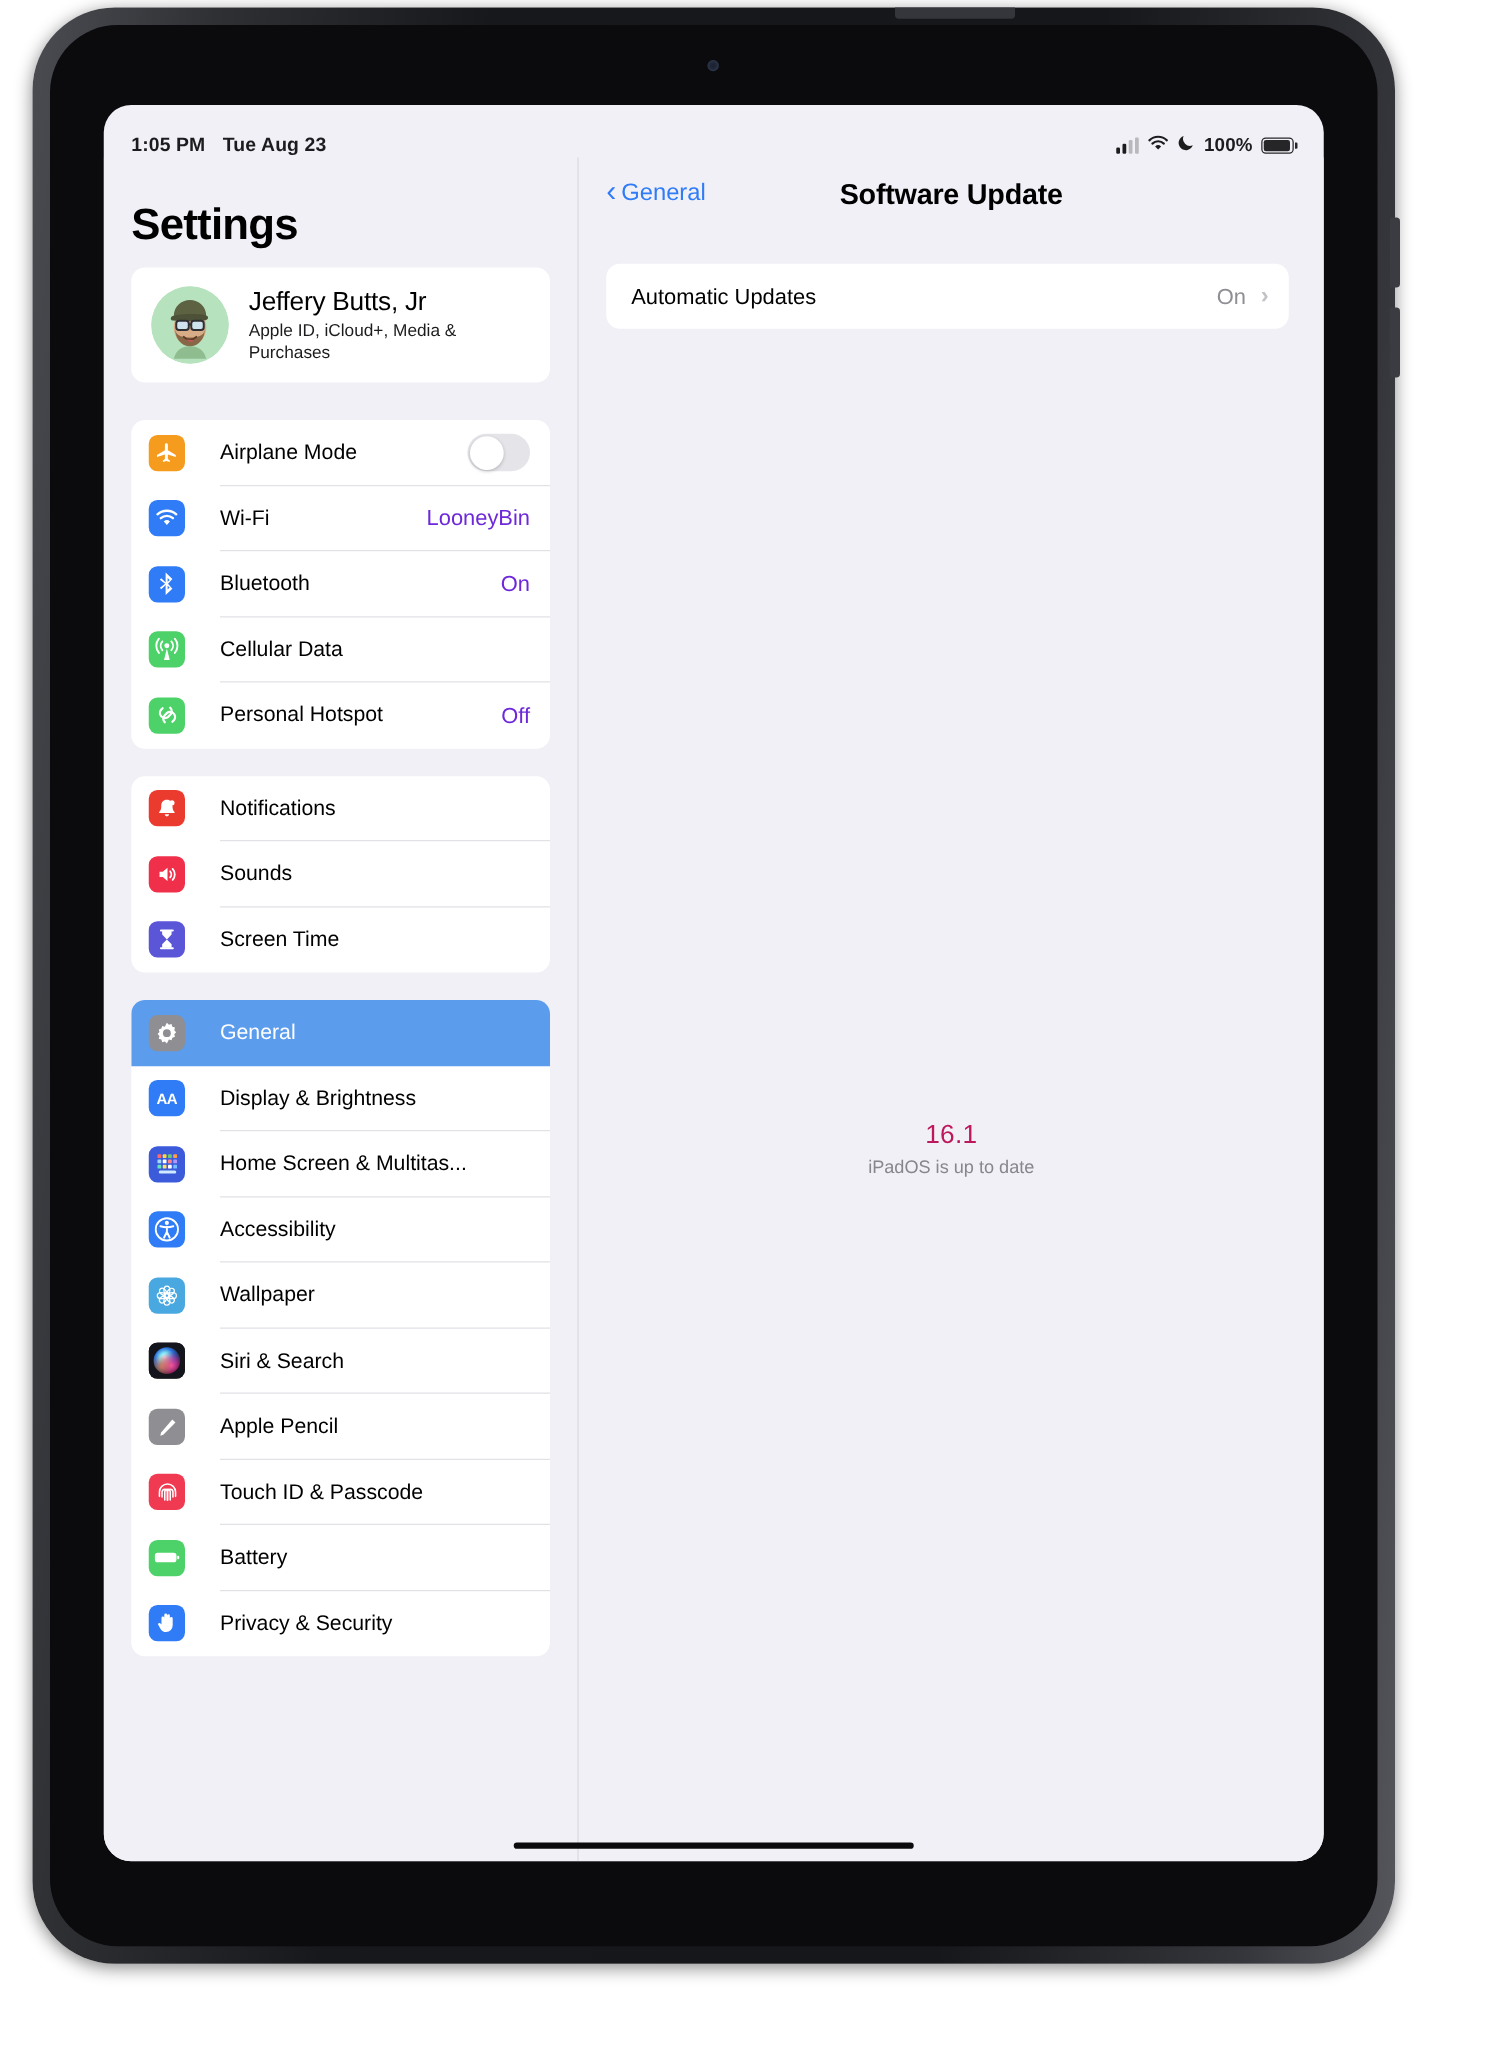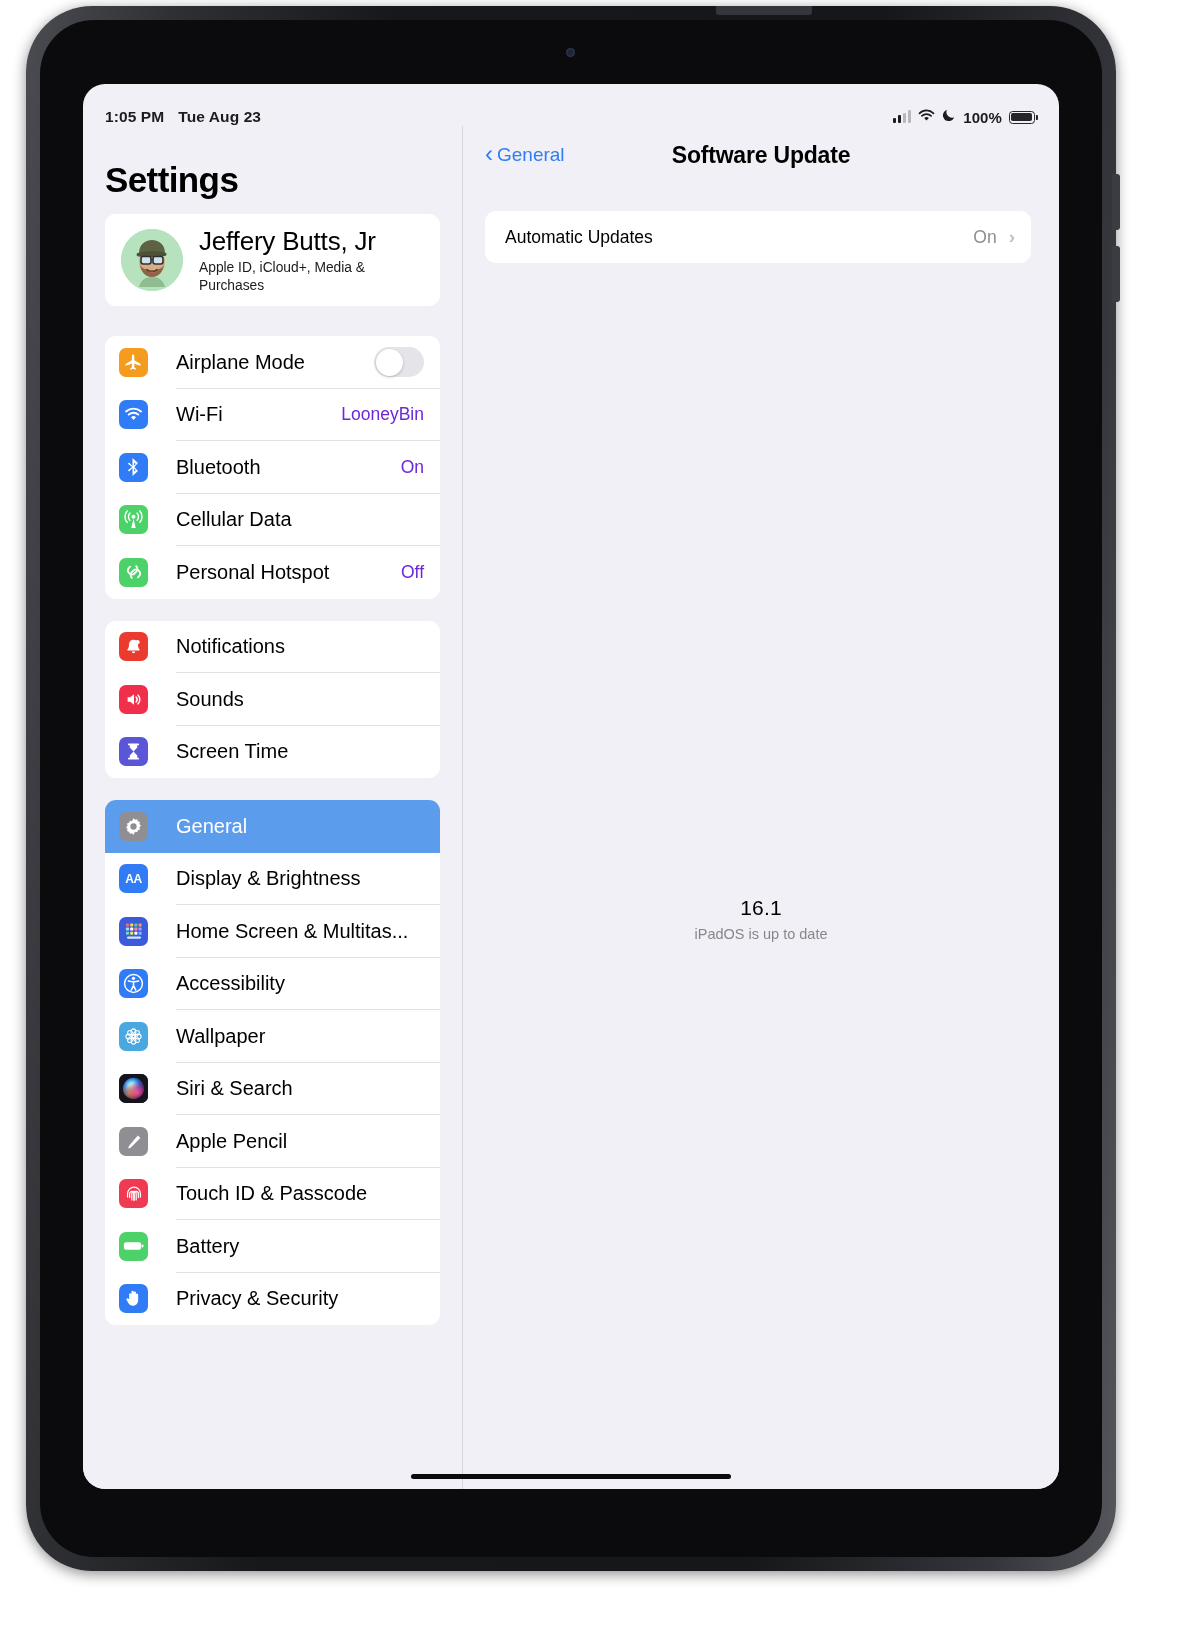--- a/index.html
+++ b/index.html
@@ -108,42 +108,42 @@
   .row:last-child .sep { display: none; }
   .row-icon {
     width: 29px; height: 29px; border-radius: 7px;
     flex: 0 0 29px;
     display: flex; align-items: center; justify-content: center;
     color: #fff; overflow: hidden;
   }
   .row-label {
     flex: 1 1 auto;
     margin-left: 28px;
-    font-size: 20px; color: #000;
+    font-size: 17px; color: #000;
     white-space: nowrap; overflow: hidden;
   }
   .row-value {
     font-size: 17.5px; color: #6d28d9;
     margin-right: 16px; white-space: nowrap;
   }
   
   #profile-card {
     background:#fff; border-radius: 11px;
     margin: 0 22px 30px 22px;
     display: flex; align-items: center;
     padding: 14px 14px 14px 16px;
     height: 92px;
   }
   #avatar {
     width: 62px; height: 62px; border-radius: 50%;
     flex: 0 0 62px; position: relative; overflow: hidden;
     background: #b6e3bd;
   }
   #profile-text { margin-left: 16px; }
-  #profile-name { font-size: 26px; color: #000; letter-spacing: -.2px; }
+  #profile-name { font-size: 21px; color: #000; letter-spacing: -.2px; }
   #profile-sub { font-size: 13.8px; color: #1c1c1e; line-height: 1.26; margin-top: 2px; max-width: 210px; }
 
   
   .toggle {
     width: 50px; height: 30px; border-radius: 15px;
     background: #e4e4e9; position: relative; margin-right: 16px;
     flex: 0 0 50px;
   }
   .toggle .knob {
     position: absolute; left: 1.5px; top: 1.5px;
@@ -180,21 +180,21 @@
     margin: 27px 28px 0 22px;
     height: 52px;
     display: flex; align-items: center; padding: 0 16px 0 20px;
   }
   #auto-updates-label { flex: 1 1 auto; font-size: 17.5px; color: #000; }
   #auto-updates-value { font-size: 17.5px; color: #8e8e93; margin-right: 12px; }
   .chev-right { color: #c2c2c7; font-size: 19px; font-weight: 600; }
   #version-block {
     position: absolute; left: 0; right: 0; top: 770px; text-align: center;
   }
-  #version-number { font-size: 21px; color: #000000; letter-spacing: .2px; }
+  #version-number { font-size: 21px; color: #be185d; letter-spacing: .2px; }
   #version-status { font-size: 14.5px; color: #86868b; margin-top: 6px; }
 
   
   #home-indicator {
     position: absolute; bottom: 10px; left: 50%; transform: translateX(-50%);
     width: 320px; height: 5px; border-radius: 3px; background: #0b0b0d;
   }
 
   
   .g { width: 100%; height: 100%; display:flex; align-items:center; justify-content:center; }

